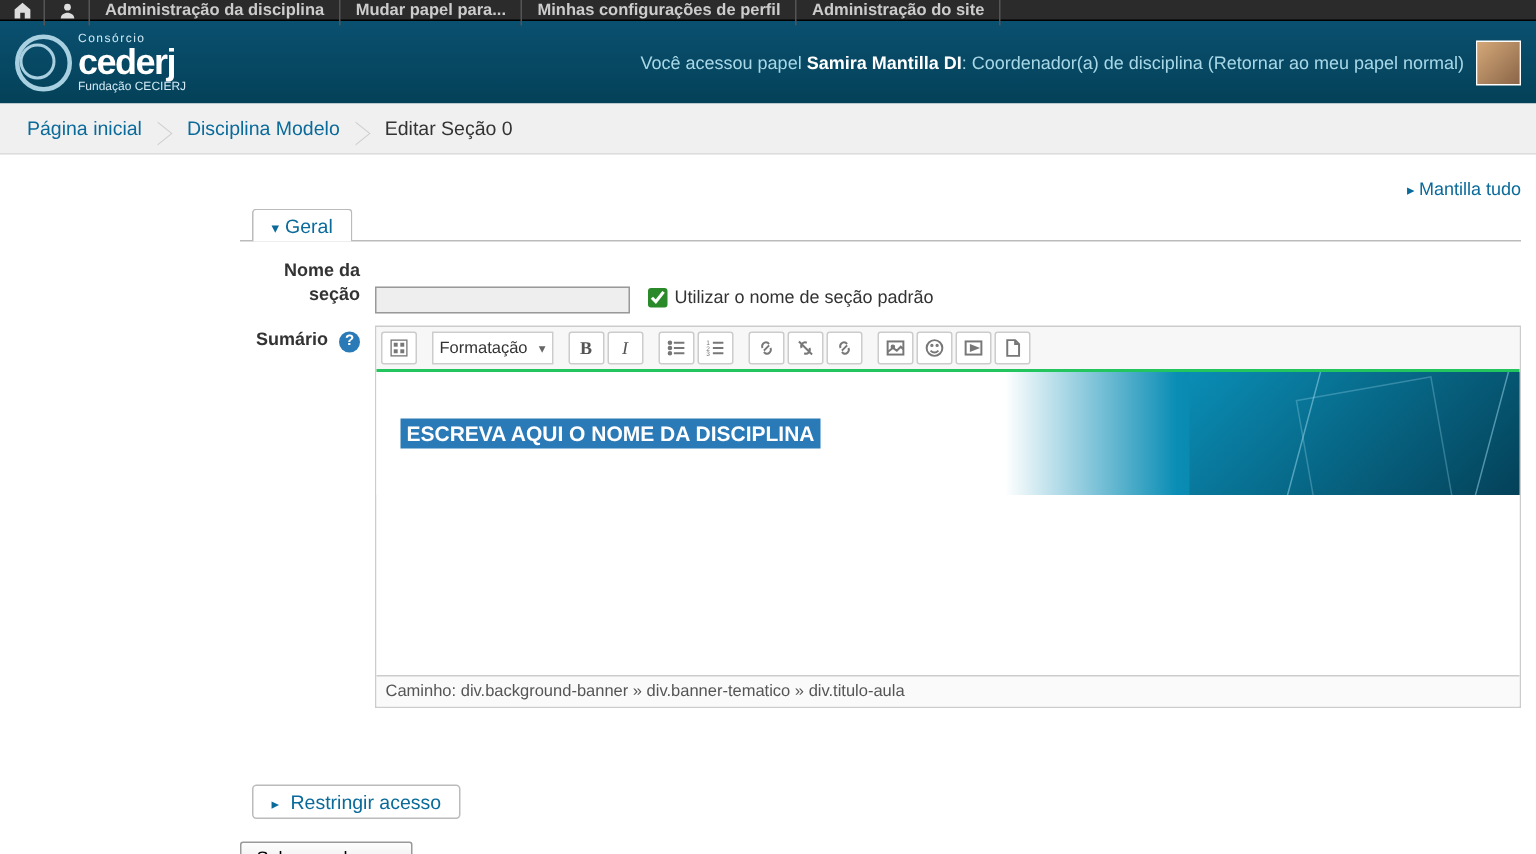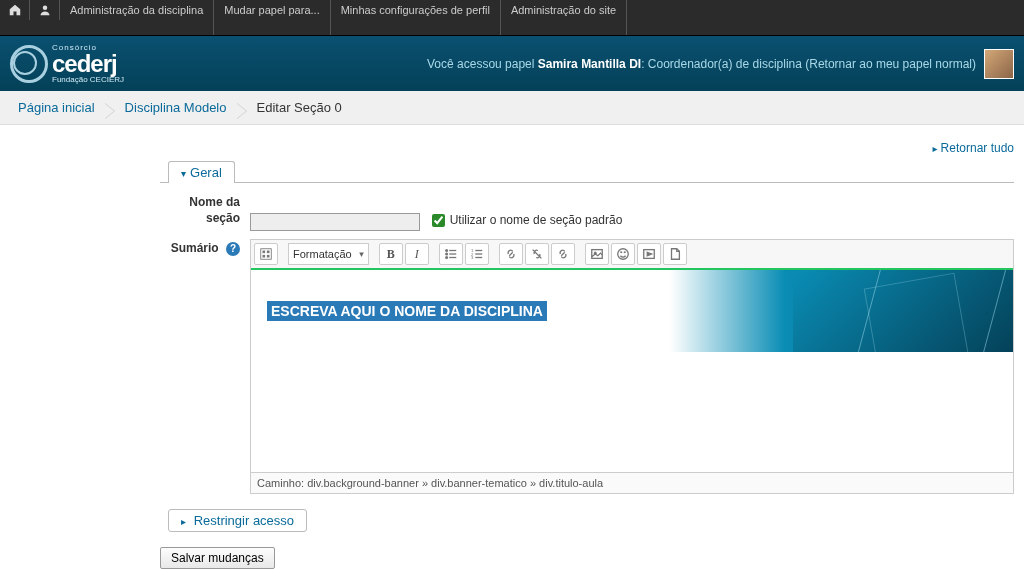--- a/index.html
+++ b/index.html
@@ -1,19 +1,19 @@
 <!DOCTYPE html>
 <html><head>
 <meta charset="utf-8">
 <style>
 * { margin: 0; padding: 0; box-sizing: border-box; }
 body { font-family: Arial, Helvetica, sans-serif; font-size: 13px; color: #333; background: #fff; }
 
 
-.topbar { background: #2b2b2b; height: 36px; display: flex; border-bottom: 1px solid #000; }
+.topbar { background: #2b2b2b; height: 14px; display: flex; align-items: center; border-bottom: 1px solid #000; font-weight: bold; }
 .topbar-icon { width: 30px; height: 20px; display: flex; align-items: center; justify-content: center; color: #ddd; border-right: 1px solid #555; cursor: pointer; }
 .topbar-item { padding: 0 10px; color: #ccc; font-size: 11px; line-height: 20px; border-right: 1px solid #555; cursor: pointer; }
 
 
 .header { background: linear-gradient(to bottom, #0a5070, #044158); height: 55px; display: flex; align-items: center; justify-content: space-between; padding: 0 10px; }
 .logo { color: #fff; display: flex; align-items: center; }
 .logo-circle { width: 38px; height: 38px; border: 3px solid #a8d0e0; border-radius: 50%; position: relative; margin-right: 4px; }
 .logo-circle::before { content: ''; position: absolute; width: 20px; height: 20px; border: 2px solid #a8d0e0; border-radius: 50%; top: 3px; left: 0; }
 .logo-text { display: flex; flex-direction: column; line-height: 1; }
 .logo-consorcio { font-size: 8px; color: #d0e9f5; letter-spacing: 1px; }
@@ -64,21 +64,21 @@
 .editor-content { min-height: 200px; background: #fff; }
 .banner { background: linear-gradient(to right, #fff 0%, #fff 55%, #0a8db5 70%, #044158 100%); height: 82px; display: flex; align-items: center; padding-left: 16px; position: relative; overflow: hidden; }
 .banner-img { position: absolute; right: 0; top: 0; width: 220px; height: 82px; background: linear-gradient(135deg, #0a8db5, #044158); }
 .banner-img::before { content: ''; position: absolute; right: 20px; top: -20px; width: 120px; height: 120px; border: 1px solid rgba(160,220,240,0.5); transform: rotate(15deg); }
 .banner-img::after { content: ''; position: absolute; right: 50px; top: 10px; width: 90px; height: 90px; border: 1px solid rgba(160,220,240,0.3); transform: rotate(-10deg); }
 .banner-title { background: #2a7ab8; color: #fff; font-weight: bold; font-size: 14px; padding: 2px 4px; position: relative; z-index: 2; }
 .editor-blank { height: 120px; }
 .editor-path { border-top: 1px solid #ccc; padding: 4px 6px; font-size: 11px; color: #555; background: #fafafa; }
 
 
-.legend-collapsed { display: inline-block; padding: 3px 12px; border: 1px solid #bbb; color: #0a6a9a; font-size: 13px; background: #fff; border-radius: 3px; margin-left: 8px; cursor: pointer; }
+.legend-collapsed { display: inline-block; padding: 3px 12px; border: 1px solid #bbb; color: #0a6a9a; font-size: 13px; background: #fff; border-radius: 3px; margin-left: 8px; cursor: pointer; margin-top: 36px; }
 
 
 .form-actions { margin-top: 15px; display: flex; align-items: center; gap: 20px; }
 .btn-submit { padding: 3px 10px; font-size: 12px; border: 1px solid #999; background: linear-gradient(#fdfdfd, #e8e8e8); cursor: pointer; border-radius: 2px; }
 </style>
 </head>
 <body>
 
 <div class="topbar">
   <div class="topbar-icon">
@@ -119,21 +119,21 @@
   <a href="#">Página inicial</a>
   <span class="bc-arrow"></span>
   <a href="#">Disciplina Modelo</a>
   <span class="bc-arrow"></span>
   <span class="current">Editar Seção 0</span>
 </div>
 
 <div class="main">
 
   <div class="expand-all">
-    <span class="expand-caret">▸</span><a href="#">Retornar tudo</a>
+    <span class="expand-caret">▸</span><a href="#">Mantilla tudo</a>
   </div>
 
   <div class="fieldset">
     <div class="legend">
       <span class="legend-caret">▾</span><span>Geral</span>
     </div>
     <div class="fieldset-body">
       <div class="form-row">
         <div class="form-label">Nome da seção</div>
         <div class="form-field" style="padding-top:20px;">

